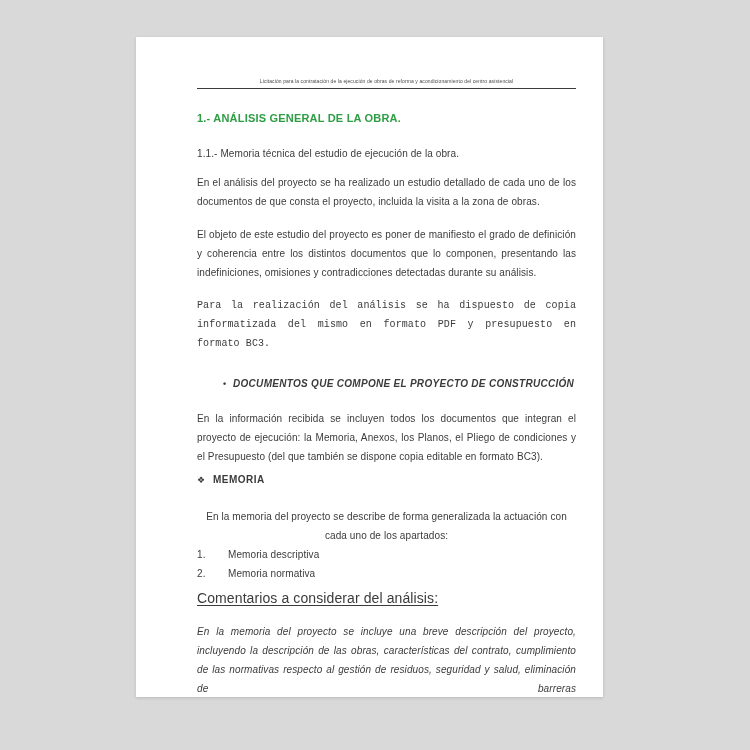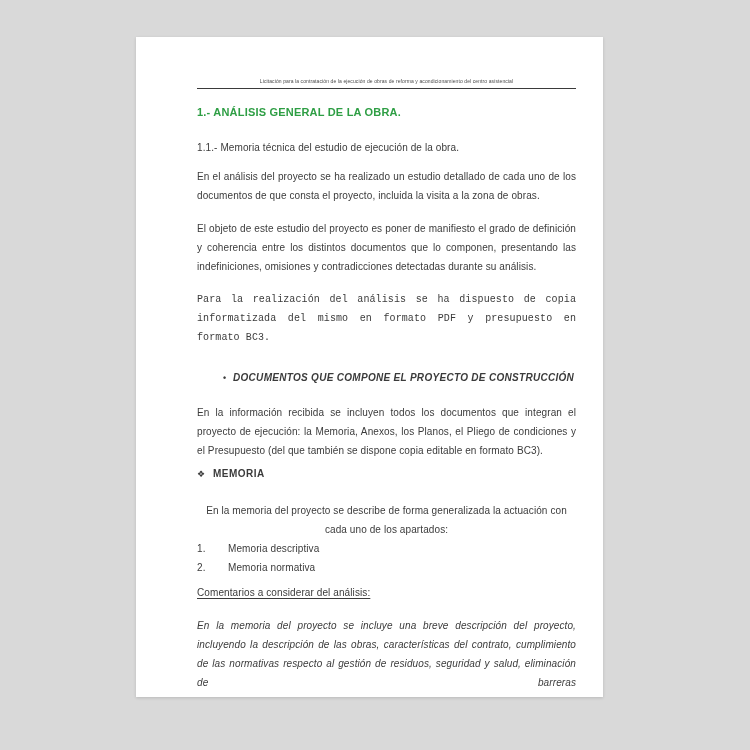--- a/index.html
+++ b/index.html
@@ -31,21 +31,21 @@
     text-align: center;
     font-size: 5px;
     line-height: 7px;
     color: #4a4a4a;
     letter-spacing: 0.1px;
     padding-bottom: 3px;
     border-bottom: 1px solid #3a3a3a;
   }
   .doc-body {
     position: absolute;
-    top: 68px;
+    top: 74px;
     left: 61px;
     width: 379px;
     color: #3b3b3b;
     font-size: 10px;
     line-height: 19px;
     letter-spacing: 0.1px;
   }
   .title {
     margin: 0 0 21px 0;
     font-size: 11px;
@@ -108,21 +108,21 @@
   .num-row {
     display: flex;
     line-height: 19px;
   }
   .num-row .num {
     width: 31px;
     flex: 0 0 31px;
   }
   .comments-heading {
     margin: 0 0 14px 0;
-    font-size: 10px;
+    font-size: 14px;
     line-height: 19px;
     text-decoration: underline;
     text-underline-offset: 2px;
   }
 </style>
 </head>
 <body>
 
 <div class="canvas">
   <div class="page">

